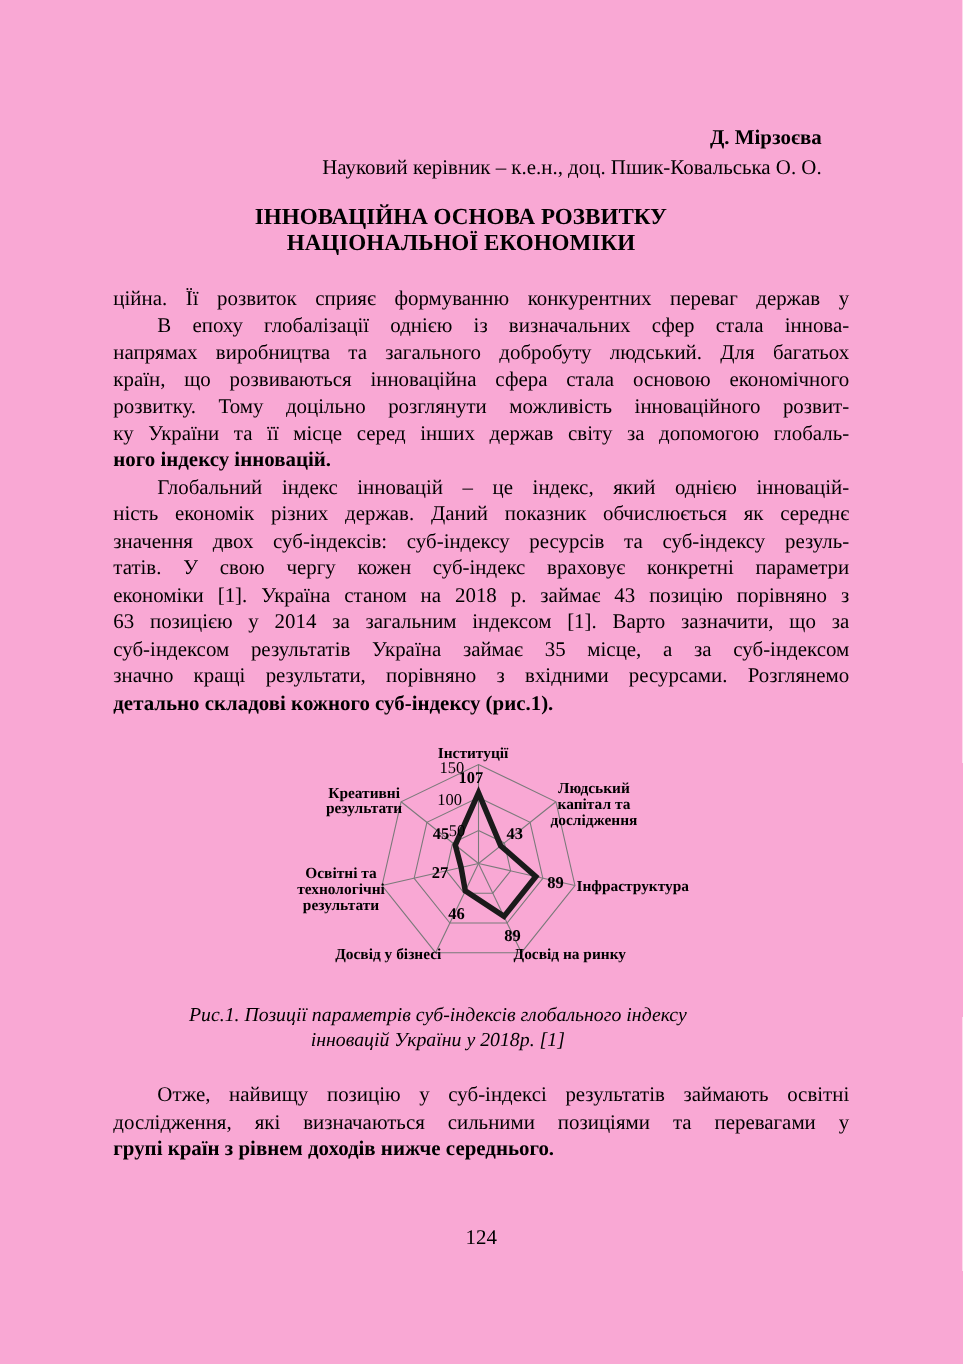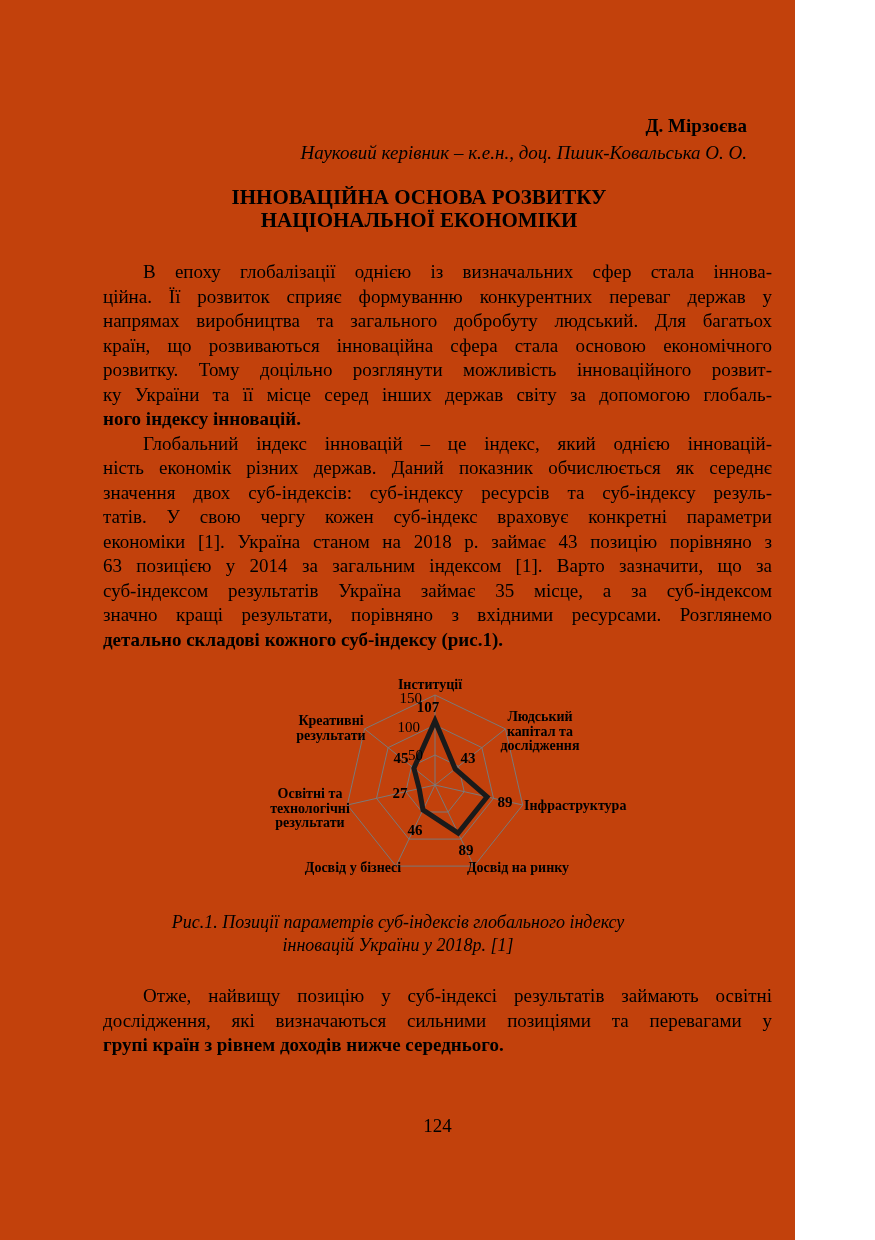--- a/index.html
+++ b/index.html
@@ -1,27 +1,27 @@
 <!DOCTYPE html>
 <html lang="uk"><head>
 <meta charset="utf-8">
 <style>
   html,body{margin:0;padding:0;background:#ffffff;}
   .page{
-    position:relative;width:795px;height:1240px;background:#c2410c;
+    position:relative;width:875px;height:1240px;background:#f9a8d4;
     font-family:"Liberation Serif","DejaVu Serif",serif;color:#000;
     overflow:hidden;
   }
   .author{
     position:absolute;top:114px;left:103px;width:644px;
     text-align:right;font-weight:bold;font-size:19px;line-height:24px;
   }
   .supervisor{
     position:absolute;top:141px;left:103px;width:644px;
-    text-align:right;font-style:italic;font-size:19px;line-height:24px;
+    text-align:right;font-size:19px;line-height:24px;
   }
   .title{
     position:absolute;top:186px;left:103px;width:632px;
     text-align:center;font-weight:bold;font-size:21px;line-height:23px;
   }
   .body-block{
     position:absolute;left:103px;width:669px;
     font-size:19px;line-height:24.5px;
   }
   .b1{top:260px;}
@@ -54,22 +54,22 @@
 
   <div class="supervisor">Науковий керівник – к.е.н., доц. Пшик-Ковальська О. О.</div>
 
   <div class="title">
       <div class="tline">ІННОВАЦІЙНА ОСНОВА РОЗВИТКУ</div>
       <div class="tline">НАЦІОНАЛЬНОЇ ЕКОНОМІКИ</div>
     </div>
 
   <div class="body-block b1">
     <div>
+        <div class="line j">ційна. Її розвиток сприяє формуванню конкурентних переваг держав у</div>
         <div class="line j first">В епоху глобалізації однією із визначальних сфер стала іннова-</div>
-        <div class="line j">ційна. Її розвиток сприяє формуванню конкурентних переваг держав у</div>
         <div class="line j">напрямах виробництва та загального добробуту людський. Для багатьох</div>
         <div class="line j">країн, що розвиваються інноваційна сфера стала основою економічного</div>
         <div class="line j">розвитку. Тому доцільно розглянути можливість інноваційного розвит-</div>
         <div class="line j">ку України та її місце серед інших держав світу за допомогою глобаль-</div>
         <div class="line j last">ного індексу інновацій.</div>
       </div>
     <div>
         <div class="line j first">Глобальний індекс інновацій – це індекс, який однією інновацій-</div>
         <div class="line j">ність економік різних держав. Даний показник обчислюється як середнє</div>
         <div class="line j">значення двох суб-індексів: суб-індексу ресурсів та суб-індексу резуль-</div>

